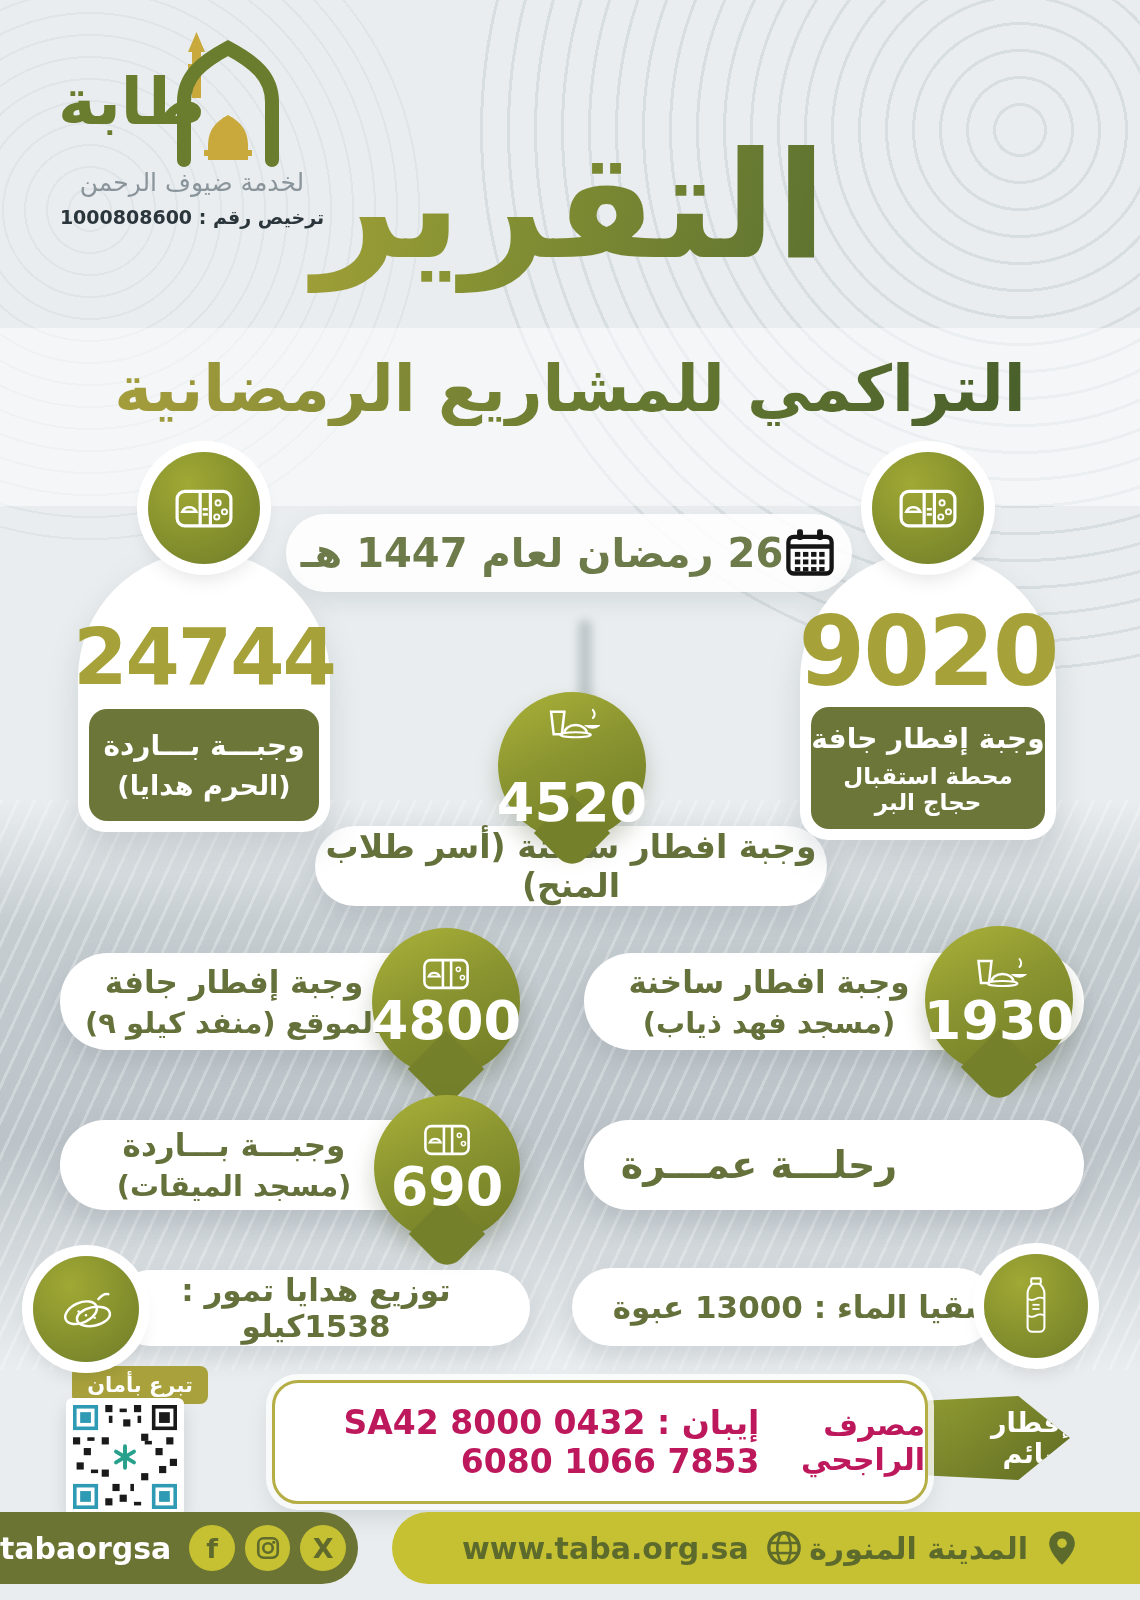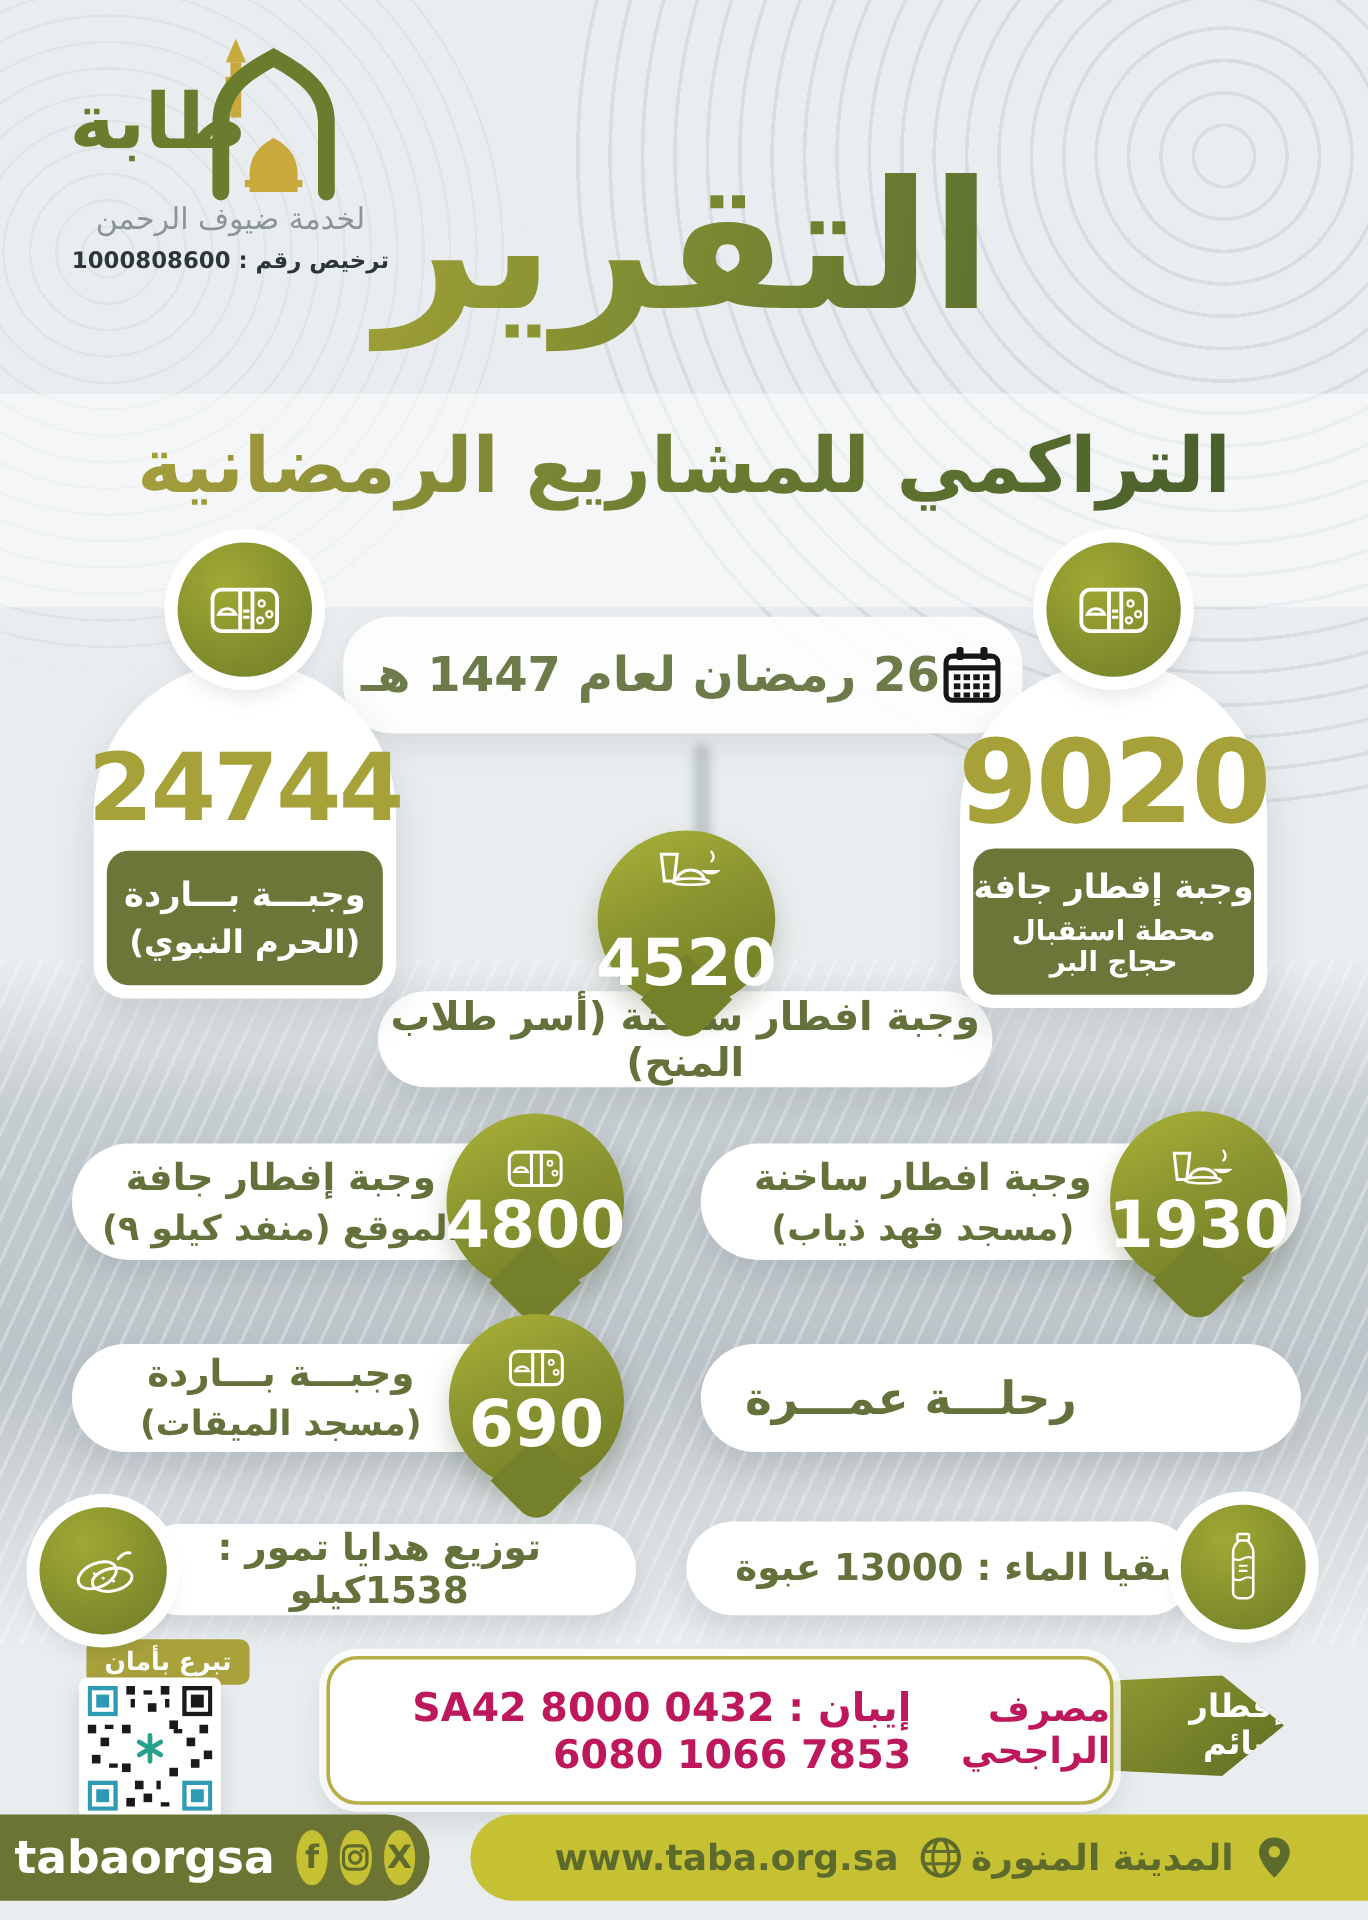--- a/index.html
+++ b/index.html
@@ -31,21 +31,21 @@
   
   .title-main{position:absolute;left:0;right:0;top:118px;text-align:center;z-index:3;
     font-size:148px;font-weight:bold;line-height:1.2;
     background:linear-gradient(100deg,#c7b33f 5%,#8a9433 40%,#4d6630 85%);
     -webkit-background-clip:text;background-clip:text;color:transparent;}
   .title-band{position:absolute;left:0;right:0;top:328px;height:178px;background:rgba(255,255,255,.5);z-index:2;}
   .title-sub{position:absolute;left:0;right:0;top:352px;text-align:center;z-index:3;
     font-size:64px;font-weight:bold;
     background:linear-gradient(100deg,#b5a63e 0%,#6b7d32 50%,#41582a 100%);
     -webkit-background-clip:text;background-clip:text;color:transparent;}
-  .date-pill{position:absolute;left:286px;top:514px;width:566px;height:97px;border-radius:40px;
+  .date-pill{position:absolute;left:286px;top:514px;width:566px;height:78px;border-radius:40px;
     background:rgba(255,255,255,.88);box-shadow:0 10px 22px rgba(110,120,128,.15);z-index:3;
     display:flex;align-items:center;justify-content:center;gap:0;}
   .date-pill .txt{font-size:40px;font-weight:bold;color:#6d7a49;}
   
   .card{position:absolute;background:#fff;border-radius:128px 128px 28px 28px;z-index:4;
     box-shadow:0 16px 32px rgba(100,110,120,.2);display:flex;justify-content:center;}
   .card .value{font-weight:bold;color:#a6a139;letter-spacing:-2px;line-height:1;}
   .card .band{position:absolute;left:11px;right:11px;bottom:11px;background:#6d7639;border-radius:18px;
     color:#fff;text-align:center;display:flex;flex-direction:column;justify-content:center;gap:8px;}
   .card.left{left:78px;top:552px;width:252px;height:280px;}
@@ -105,21 +105,21 @@
   .bankbox .iban{font-size:33px;font-weight:bold;}
   .ribbon{position:absolute;left:898px;top:1396px;width:172px;height:84px;z-index:3;
     background:linear-gradient(140deg,#97a133,#5e6b23);
     clip-path:polygon(0 7%,70% 0,100% 50%,70% 100%,0 93%);
     display:flex;align-items:center;justify-content:center;color:#fff;font-size:27px;font-weight:bold;
     padding-left:34px;box-sizing:border-box;}
   
   .bar{position:absolute;top:1512px;height:72px;z-index:4;display:flex;align-items:center;}
   .bar.dark{left:0;width:358px;background:#6b7433;border-radius:0 36px 36px 0;direction:ltr;
     justify-content:flex-end;gap:10px;padding-right:12px;box-sizing:border-box;}
-  .bar.dark .handle{color:#fff;font-size:38px;font-weight:bold;margin-right:8px;padding-left:12px;}
+  .bar.dark .handle{color:#fff;font-size:30px;font-weight:bold;margin-right:8px;}
   .soc{width:46px;height:46px;border-radius:50%;background:#c6c033;color:#5f6a2c;
     display:flex;align-items:center;justify-content:center;font-size:27px;font-weight:bold;}
   .bar.gold{left:392px;width:748px;background:#c6c033;border-radius:36px 0 0 36px;
     justify-content:space-between;padding:0 58px 0 70px;box-sizing:border-box;color:#5c6a2c;}
   .bar.gold .grp{display:flex;align-items:center;gap:14px;font-size:30px;font-weight:bold;}
   .site{direction:ltr;}
   svg{display:block;}
 </style>
 </head>
 <body>
@@ -185,21 +185,21 @@
       <line x1="48" y1="60" x2="56" y2="60" stroke="#fff" stroke-width="4"></line>
       <circle cx="72" cy="42" r="4" fill="none" stroke="#fff" stroke-width="3"></circle>
       <circle cx="82" cy="56" r="4" fill="none" stroke="#fff" stroke-width="3"></circle>
       <circle cx="70" cy="64" r="4" fill="none" stroke="#fff" stroke-width="3"></circle>
     </svg>
   </div>
   <div class="card left">
     <div class="value">24744</div>
     <div class="band">
       <div class="l1">وجبـــة بـــاردة</div>
-      <div class="l2">(الحرم النبوي)</div>
+      <div class="l2">(الحرم هدايا)</div>
     </div>
   </div>
 
   <div class="circ c-right">
     <svg width="64" height="64" viewBox="0 0 100 100">
       <rect x="8" y="24" width="84" height="54" rx="12" fill="none" stroke="#fff" stroke-width="5"></rect>
       <line x1="44" y1="24" x2="44" y2="78" stroke="#fff" stroke-width="5"></line>
       <line x1="60" y1="24" x2="60" y2="78" stroke="#fff" stroke-width="5"></line>
       <path d="M16 56 a12 12 0 0 1 22 0 z" fill="none" stroke="#fff" stroke-width="4"></path>
       <line x1="48" y1="52" x2="56" y2="52" stroke="#fff" stroke-width="4"></line>

